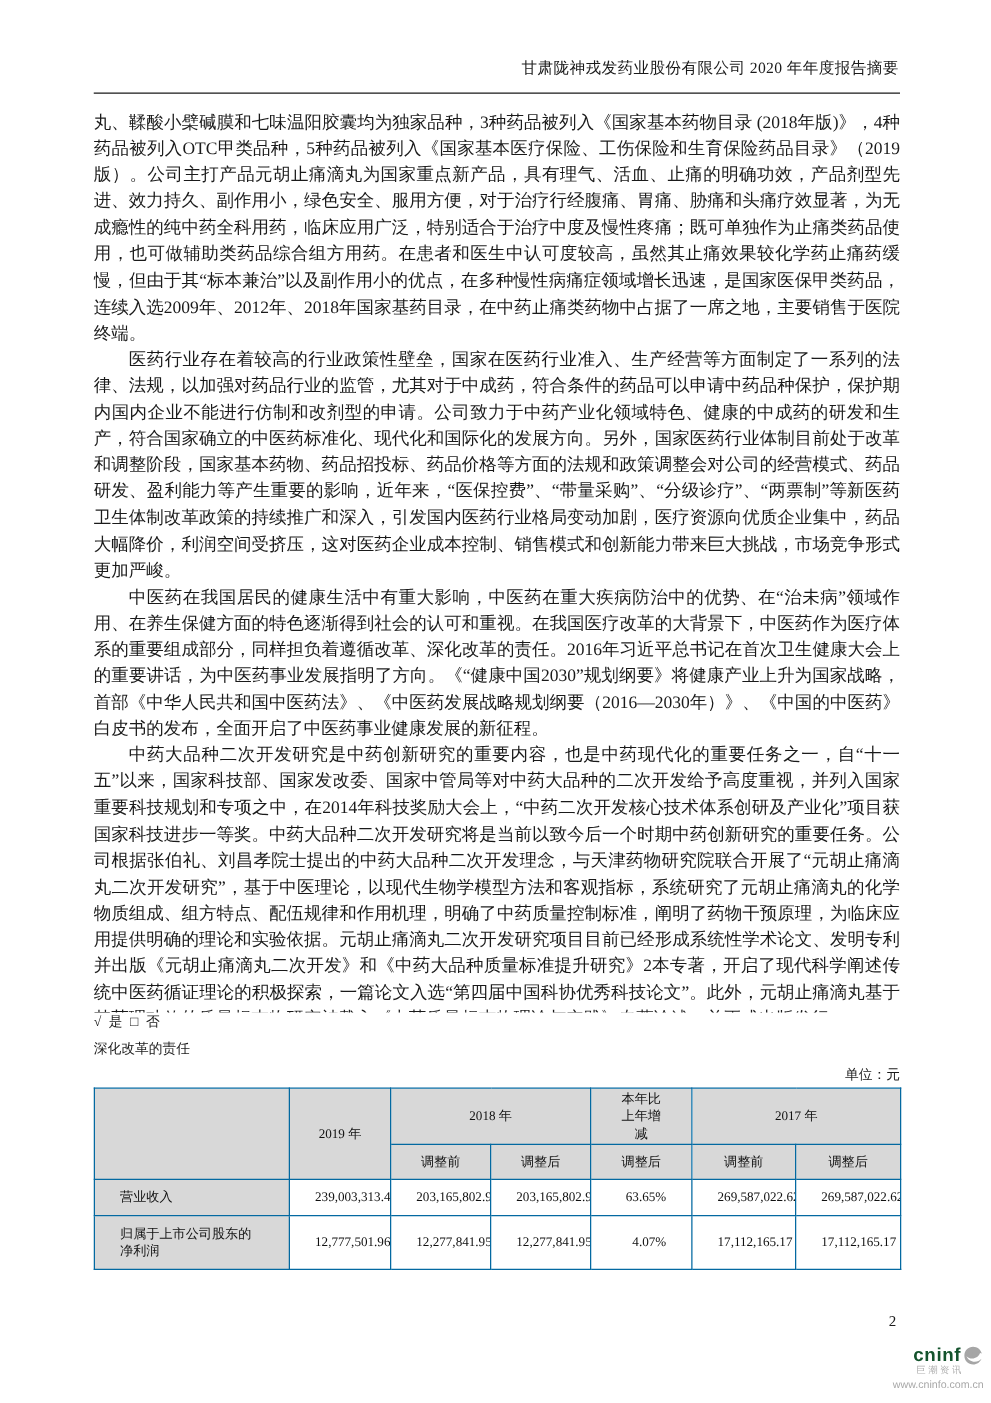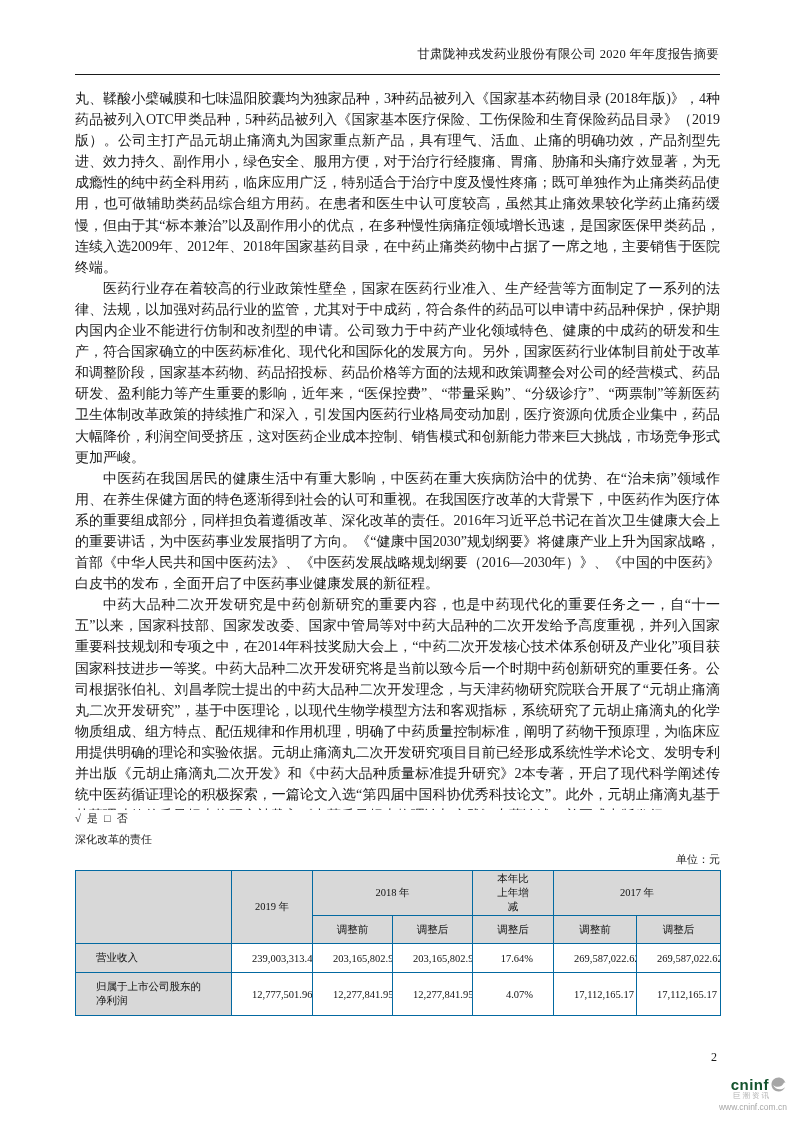--- a/index.html
+++ b/index.html
@@ -97,21 +97,21 @@
         <td class="hcell">调整后</td>
         <td class="hcell">调整后</td>
         <td class="hcell">调整前</td>
         <td class="hcell">调整后</td>
       </tr>
       <tr class="dr1">
         <td class="labelcell">营业收入</td>
         <td class="numcell">239,003,313.49</td>
         <td class="numcell">203,165,802.94</td>
         <td class="numcell">203,165,802.94</td>
-        <td class="numcell">17.64%</td>
+        <td class="numcell">63.65%</td>
         <td class="numcell">269,587,022.62</td>
         <td class="numcell">269,587,022.62</td>
       </tr>
       <tr class="dr2">
         <td class="labelcell">归属于上市公司股东的净利润</td>
         <td class="numcell">12,777,501.96</td>
         <td class="numcell">12,277,841.95</td>
         <td class="numcell">12,277,841.95</td>
         <td class="numcell">4.07%</td>
         <td class="numcell">17,112,165.17</td>
@@ -125,16 +125,16 @@
 
   <div class="logo">
     <div class="logo-top">
       <span class="logo-word">cninf</span>
       <svg width="17" height="17" viewBox="0 0 24 24">
         <path d="M21.8 9.6C20.5 5.2 16.6 2.1 12 2.1 6.5 2.1 2.1 6.5 2.1 12c0 5.5 4.4 9.9 9.9 9.9 4.3 0 8-2.7 9.4-6.5-1.9 2.1-4.6 3.4-7.6 3.4-4.2 0-7.8-2.6-9.3-6.2 1.7 1.7 4 2.7 6.5 2.7 4 0 7.5-2.6 8.8-6.2z" fill="#a6a6a6"></path>
         <circle cx="13.2" cy="10.4" r="2.6" fill="#a6a6a6"></circle>
       </svg>
     </div>
     <div class="logo-cn">巨潮资讯</div>
-    <div class="logo-url">www.cninf.com.cn</div>
+    <div class="logo-url">www.cninfo.com.cn</div>
   </div>
 
 </div>
 
 </body></html>

